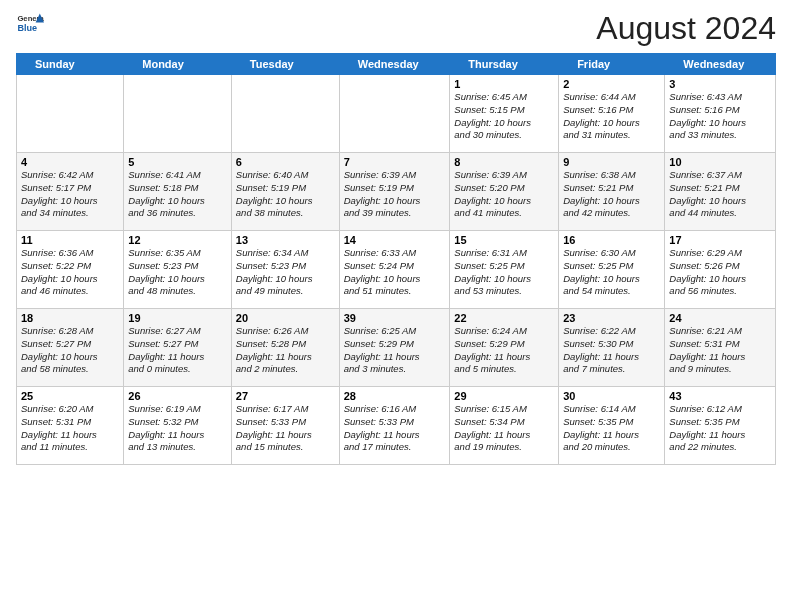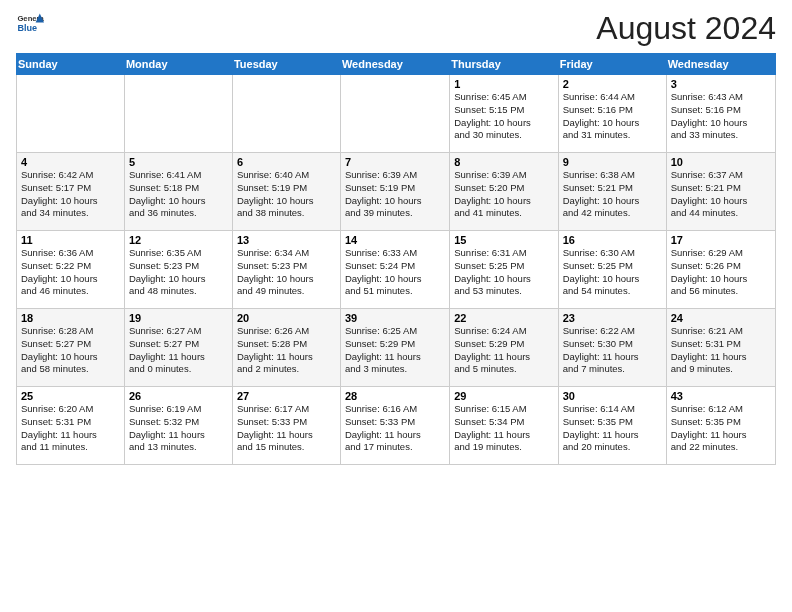--- a/index.html
+++ b/index.html
@@ -45,21 +45,21 @@
     }
     .calendar {
       width: 100%;
       border-collapse: collapse;
       font-size: 10.5px;
     }
     .calendar th {
       background: #2176c7;
       color: #fff;
       text-align: left;
-      padding: 4px 1px;
+      padding: 4px 18px;
       font-weight: bold;
       font-size: 11px;
       border: 1px solid #2176c7;
     }
     .calendar td {
       vertical-align: top;
       border: 1px solid #ccc;
       padding: 3px 4px;
       width: 113px;
       height: 78px;
@@ -70,20 +70,21 @@
     }
     .day-num {
       font-weight: bold;
       font-size: 11px;
       margin-bottom: 1px;
     }
     .day-info {
       font-size: 9.5px;
       color: #222;
       line-height: 1.35;
+      font-style: italic;
     }
     .empty-cell {
       background: #fff !important;
     }
     .calendar tr:nth-child(2) td.empty-cell {
       background: #fff !important;
     }
   </style>
 </head>
 <body>

